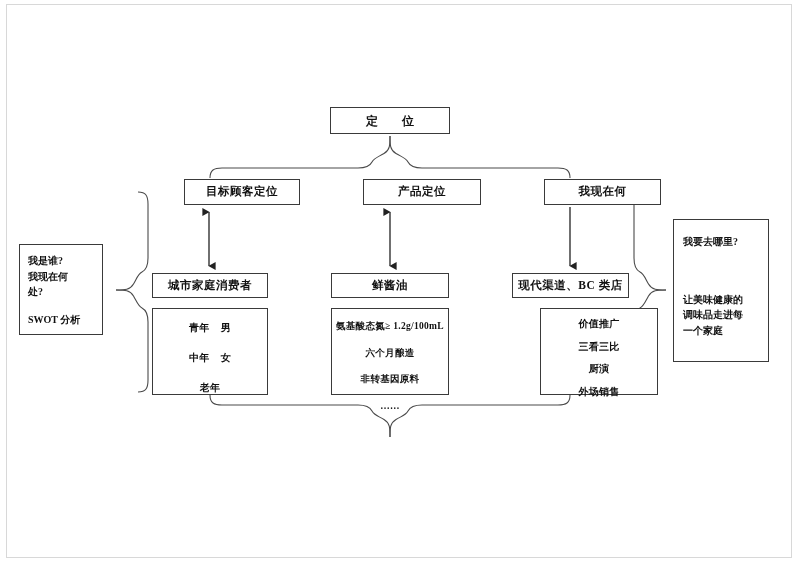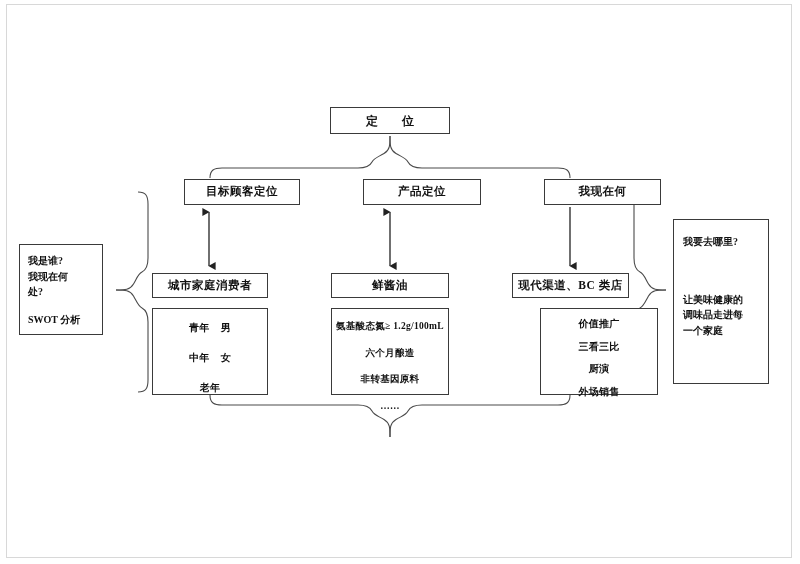--- a/index.html
+++ b/index.html
@@ -88,21 +88,21 @@
   #box-detail-3 .line { line-height: 1.45; font-size: 10px; }
 
   #box-left {
     left: 19px; top: 244px; width: 84px; height: 91px;
     font-size: 10px; align-items: flex-start; justify-content: flex-start;
     padding: 8px 0 0 8px; line-height: 1.55; text-align: left;
   }
   #box-left .spacer { height: 12px; }
 
   #box-right {
-    left: 673px; top: 219px; width: 96px; height: 165px;
+    left: 673px; top: 219px; width: 96px; height: 143px;
     font-size: 10px; align-items: flex-start; justify-content: flex-start;
     padding: 14px 16px 0 9px; line-height: 1.55; text-align: left;
   }
   
   #connectors {
     position: absolute;
     left: 0; top: 0;
     width: 800px; height: 564px;
     pointer-events: none;
   }

